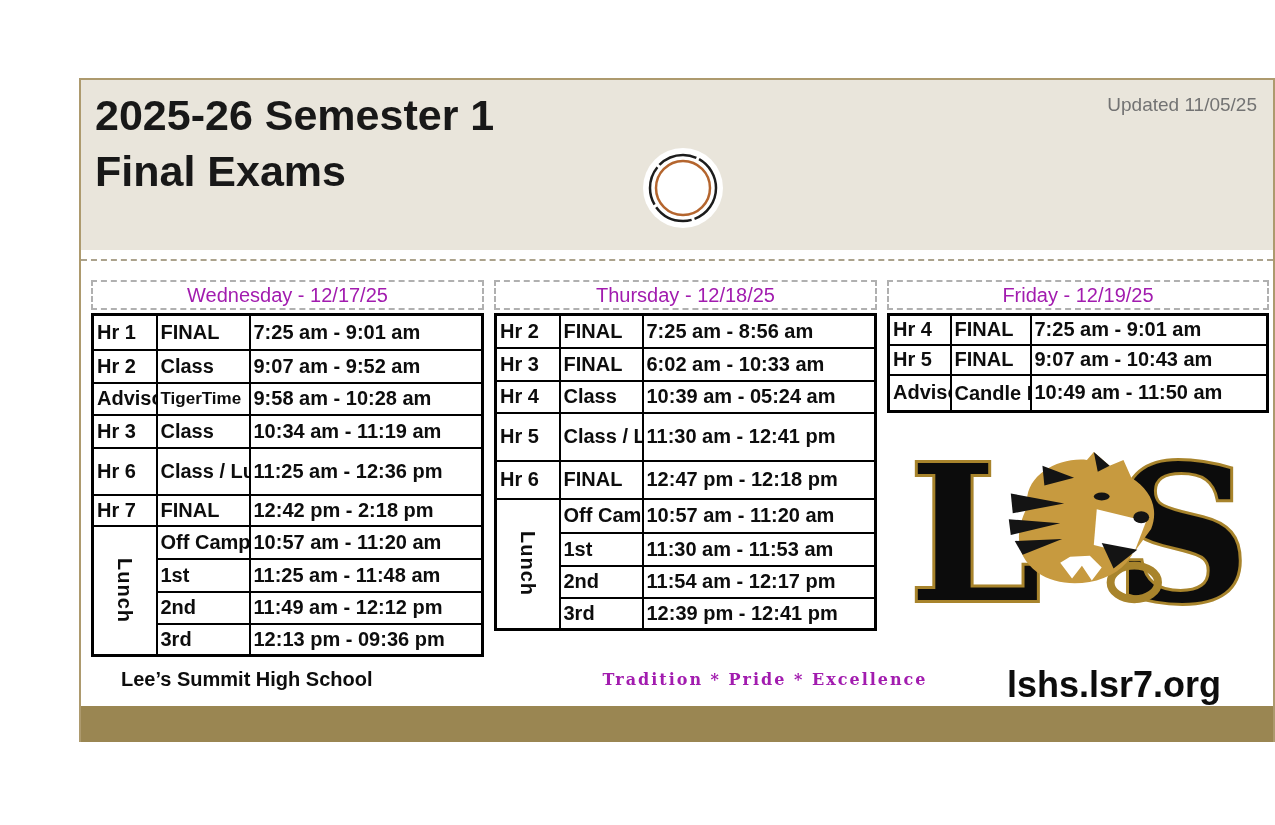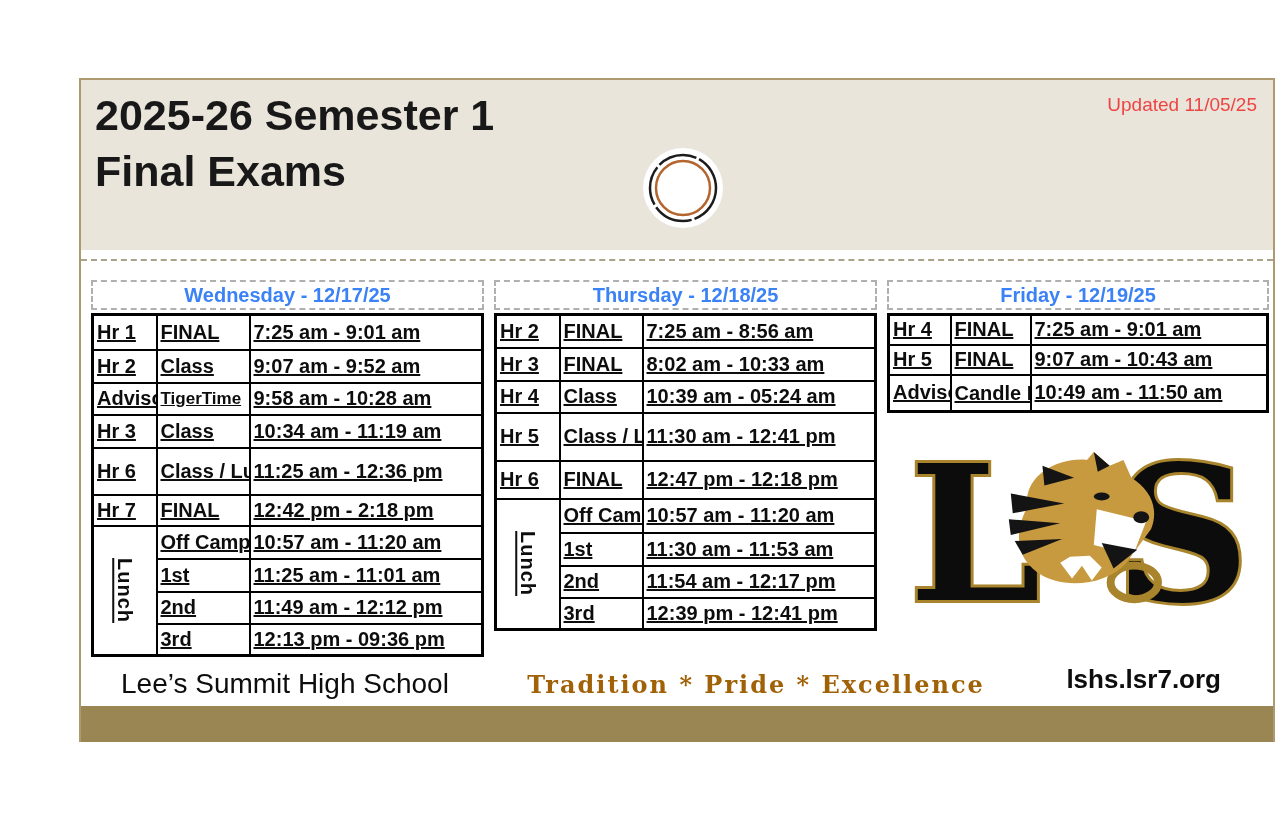--- a/index.html
+++ b/index.html
@@ -8,63 +8,63 @@
 
   .page {
     position:absolute; left:40px; top:78px; width:1196px; height:671px;
     background:#fff; border:2px solid #ad9a6e;
   }
   .header-band { position:absolute; left:0; top:0; width:100%; height:170px; background:#e9e5db; }
   .page-title {
     position:absolute; left:14px; top:8px; color:#181818;
     font-size:43px; font-weight:bold; line-height:1.3; letter-spacing:0px;
   }
-  .updated { position:absolute; right:16px; top:14px; font-size:19px; color:#ef4444;text-align:center; }
+  .updated { position:absolute; right:16px; top:14px; font-size:19px; color:#737373;text-align:center; }
   .circle-logo { position:absolute; left:561px; top:67px; }
 
   .dashed-sep { position:absolute; left:0; top:179px; width:100%; border-top:2px dashed #aba28c; }
 
   .day-col { position:absolute; top:200px; }
   .day-col.wed { left:10px;  width:393px; }
   .day-col.thu { left:413px; width:383px; }
   .day-col.fri { left:806px; width:382px; }
 
   .day-title {
     border:2px dashed #b0b0b0; background:#fff; height:30px;
     display:flex; align-items:center; justify-content:center;
-    font-size:20px; font-weight:bold; color:#3b82f6;text-align:right;
+    font-size:20px; font-weight:normal; color:#a21caf;text-align:right;
   }
   table.sched { border-collapse:collapse; width:100%; table-layout:fixed; margin-top:3px; background:#fff; border:3px solid #000; }
   table.sched td {
     border:2px solid #000; padding:0 3px; vertical-align:middle;
-    font-size:20px; font-weight:bold; color:#0d0d0d; overflow:hidden; white-space:nowrap;text-decoration:underline;
+    font-size:20px; font-weight:bold; color:#0d0d0d; overflow:hidden; white-space:nowrap;
   }
   td.small-label { font-size:13px; vertical-align:bottom; padding-bottom:2px; }
   td.twoline { font-size:12px; line-height:1.12; white-space:pre-line; }
   td.classlunch { font-size:15px; line-height:1.15; white-space:pre-line; }
   td.lunch-vert { text-align:center; padding:0; }
   .vert-text { writing-mode:vertical-rl; margin:0 auto; font-size:20px; font-weight:bold; letter-spacing:1px; }
 
   .wed .c1 { width:64px; } .wed .c2 { width:93px; }
   .thu .c1 { width:64px; } .thu .c2 { width:83px; }
   .fri .c1 { width:62px; } .fri .c2 { width:80px; }
 
   .logo-block { position:absolute; left:800px; top:362px; width:392px; text-align:center; }
   .logo-tagline {
     font-family:"Liberation Serif", serif; font-style:italic; font-weight:bold;
     font-size:23px; color:#0d0d0d; margin-top:0px; letter-spacing:1px;
   }
 
-  .footer-school  { position:absolute; left:40px;  top:588px; font-size:28px; font-weight:normal; color:#0d0d0d; }
+  .footer-school  { position:absolute; left:40px;  top:588px; font-size:20px; font-weight:bold; color:#0d0d0d; }
   .footer-motto   {
-    position:absolute; left:435px; top:590px; width:480px; text-align:center;
-    font-family:"DejaVu Serif", serif; font-weight:bold; font-size:24px;
-    color:#a16207; letter-spacing:2px;
-  }
-  .footer-site    { position:absolute; right:52px; top:584px; font-size:26px; font-weight:bold; color:#0d0d0d; }
+    position:absolute; left:444px; top:590px; width:480px; text-align:center;
+    font-family:"DejaVu Serif", serif; font-weight:bold; font-size:16px;
+    color:#a21caf; letter-spacing:2px;
+  }
+  .footer-site    { position:absolute; right:52px; top:584px; font-size:36px; font-weight:bold; color:#0d0d0d; }
 
   .gold-bar { position:absolute; left:0; bottom:0; width:100%; height:41px; background:#9a8652; }
 </style>
 </head>
 <body>
 
 <div class="canvas">
   <div class="page">
 
     <div class="header-band"></div>
@@ -122,21 +122,21 @@
         <tr style="height:33px">
           <td class="c1 lunch-vert" rowspan="4">
             <div class="vert-text">Lunch</div>
           </td>
           <td class="c2 twoline">Off Campus/
 ISS</td>
           <td>10:57 am - 11:20 am</td>
         </tr>
         <tr style="height:33px">
           <td class="c2">1st</td>
-          <td>11:25 am - 11:01 am</td>
+          <td>11:25 am - 11:48 am</td>
         </tr>
         <tr style="height:32px">
           <td class="c2">2nd</td>
           <td>11:49 am - 12:12 pm</td>
         </tr>
         <tr style="height:32px">
           <td class="c2">3rd</td>
           <td>12:13 pm - 09:36 pm</td>
         </tr>
       </tbody>
@@ -148,21 +148,21 @@
       <table class="sched">
         <tbody>
             <tr style="height:33px">
           <td class="c1">Hr 2</td>
           <td class="c2">FINAL</td>
           <td>7:25 am - 8:56 am</td>
         </tr>
         <tr style="height:33px">
           <td class="c1">Hr 3</td>
           <td class="c2">FINAL</td>
-          <td>8:02 am - 10:33 am</td>
+          <td>6:02 am - 10:33 am</td>
         </tr>
         <tr style="height:32px">
           <td class="c1">Hr 4</td>
           <td class="c2">Class</td>
           <td>10:39 am - 05:24 am</td>
         </tr>
         <tr style="height:48px">
           <td class="c1">Hr 5</td>
           <td class="c2 classlunch">Class /
 Lunch</td>

